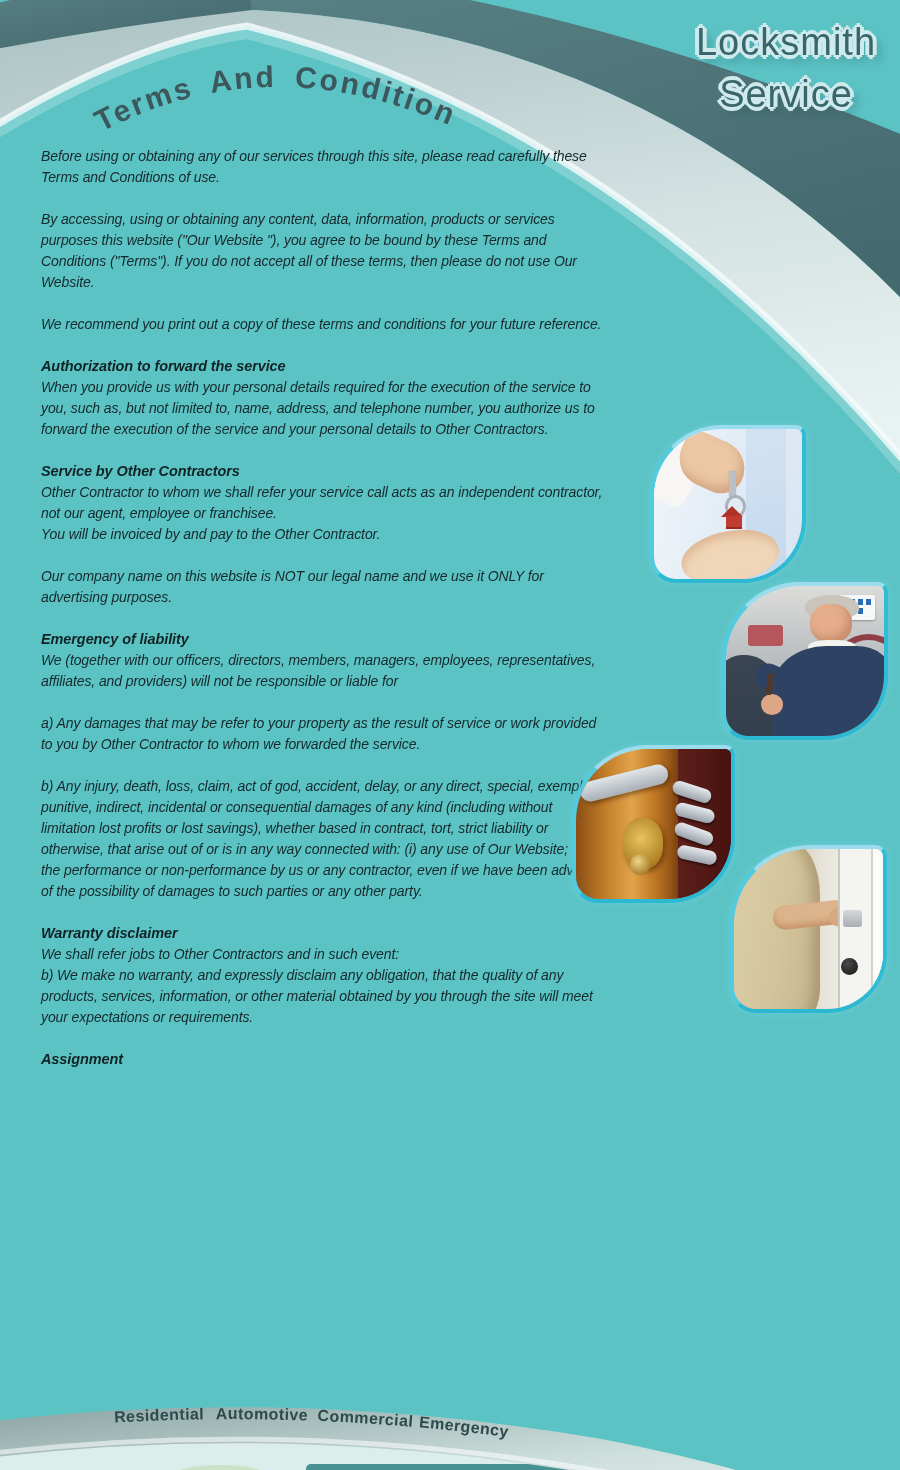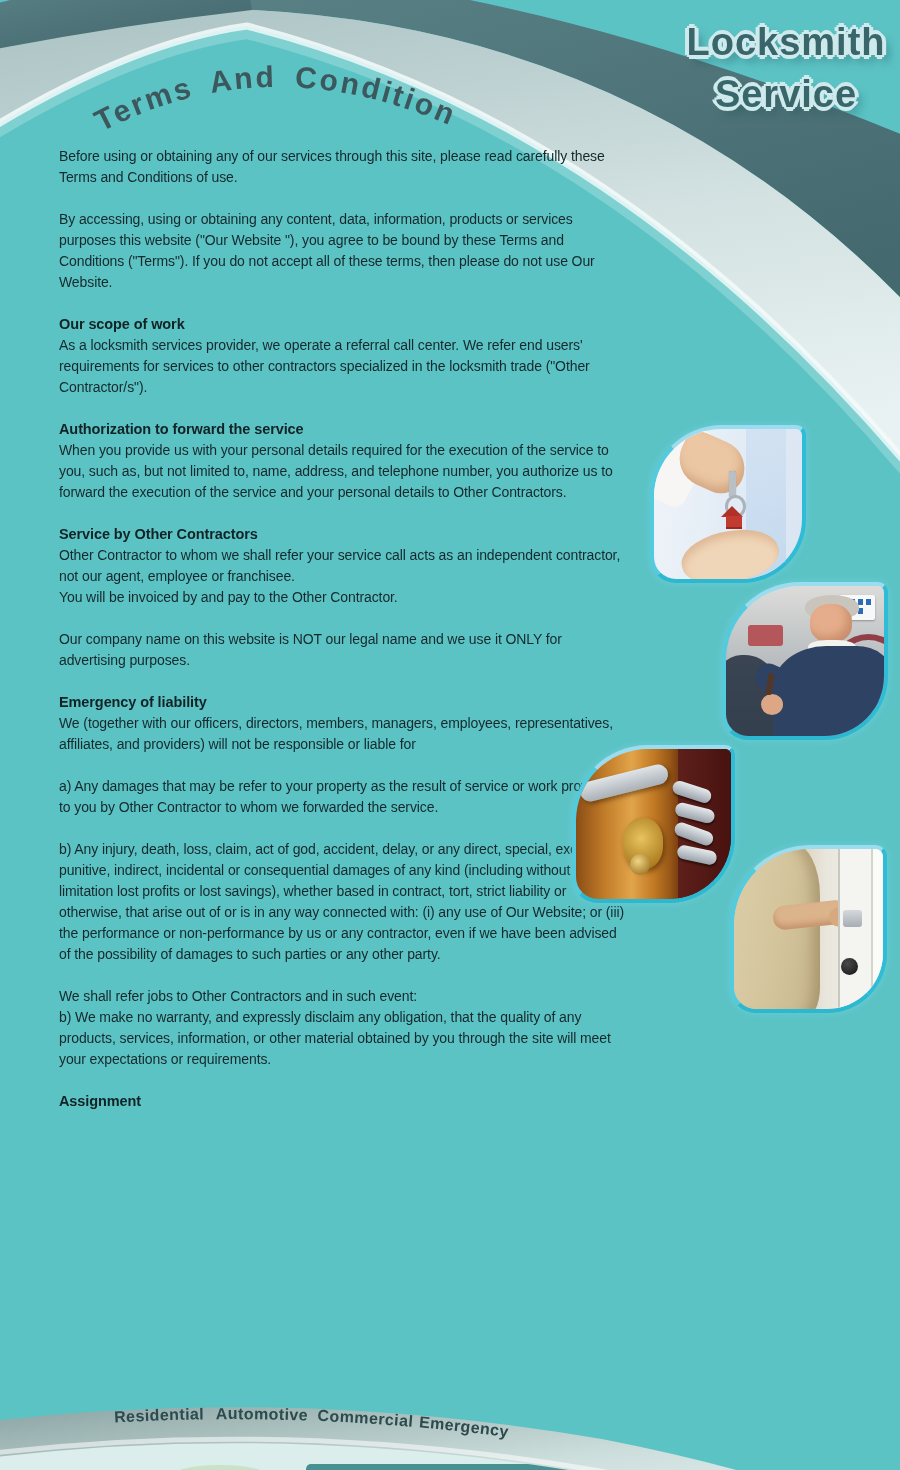--- a/index.html
+++ b/index.html
@@ -2,27 +2,27 @@
 <html><head>
 <meta charset="utf-8">
 <style>
   html,body{margin:0;padding:0;background:#3a3a3a;}
   .page{position:relative;width:900px;height:1470px;background:#5cc3c5;overflow:hidden;
         font-family:"Liberation Sans",sans-serif;margin:0 auto;}
   svg{display:block;}
   .top-swoosh{position:absolute;top:0;left:0;pointer-events:none;}
   
   .logo{position:absolute;top:16px;right:14px;width:200px;text-align:center;
-        font-weight:bold;font-size:38px;line-height:52px;color:#39666b;letter-spacing:1px;
+        font-weight:normal;font-size:38px;line-height:52px;color:#39666b;letter-spacing:1px;
         text-shadow:2px 2px 0 #cfeaec,-2px -2px 0 #cfeaec,2px -2px 0 #cfeaec,-2px 2px 0 #cfeaec,
                     4px 0 0 #cfeaec,-4px 0 0 #cfeaec,0 4px 0 #cfeaec,0 -4px 0 #cfeaec,
                     6px 7px 9px rgba(26,77,84,.5);}
   
-  .content{position:absolute;left:59px;top:146px;width:565px;color:#15292c;
-           font-size:14px;line-height:21px;letter-spacing:-0.1px;}
+  .content{position:absolute;left:41px;top:146px;width:565px;color:#15292c;
+           font-size:14px;line-height:21px;letter-spacing:-0.1px;font-style:italic;}
   .content p{margin:0 0 21px 0;}
   .sec{margin:0 0 21px 0;}
   .sec h3{margin:0;font-size:14.5px;line-height:21px;color:#112325;}
   .sec p{margin:0;}
   
   .photo{position:absolute;overflow:hidden;border:4px solid;
          border-color:#9bdcef #2fbcd6 #2db8d2 #53cbde;
          box-shadow:0 0 7px rgba(110,212,228,.65);}
   .ph1{left:650px;top:425px;width:148px;height:150px;border-radius:72px 10px 64px 26px;
        background:linear-gradient(100deg,#f0f4f8 0%,#e4edf6 45%,#d9e5f2 100%);}
@@ -115,25 +115,22 @@
   </svg>
 
   <div class="logo">
     <div>Locksmith</div>
     <div>Service</div>
   </div>
 
   <div class="content">
     <p>Before using or obtaining any of our services through this site, please read carefully these Terms and Conditions of use.</p>
     <p>By accessing, using or obtaining any content, data, information, products or services purposes this website ("Our Website "), you agree to be bound by these Terms and Conditions ("Terms"). If you do not accept all of these terms, then please do not use Our Website.</p>
-
-    <div class="sec">
-      <h3>Our scope of work</h3>
-      <p>As a locksmith services provider, we operate a referral call center. We refer end users' requirements for services to other contractors specialized in the locksmith trade ("Other Contractor/s").</p>
-    </div>
+    <p>We recommend you print out a copy of these terms and conditions for your future reference.</p>
+
 
     <div class="sec">
       <h3>Authorization to forward the service</h3>
       <p>When you provide us with your personal details required for the execution of the service to you, such as, but not limited to, name, address, and telephone number, you authorize us to forward the execution of the service and your personal details to Other Contractors.</p>
     </div>
 
     <div class="sec">
       <h3>Service by Other Contractors</h3>
       <p>Other Contractor to whom we shall refer your service call acts as an independent contractor, not our agent, employee or franchisee.</p>
       <p>You will be invoiced by and pay to the Other Contractor.</p>
@@ -143,20 +140,21 @@
 
     <div class="sec">
       <h3>Emergency of liability</h3>
       <p>We (together with our officers, directors, members, managers, employees, representatives, affiliates, and providers) will not be responsible or liable for</p>
     </div>
 
     <p>a) Any damages that may be refer to your property as the result of service or work provided to you by Other Contractor to whom we forwarded the service.</p>
     <p>b) Any injury, death, loss, claim, act of god, accident, delay, or any direct, special, exemplary, punitive, indirect, incidental or consequential damages of any kind (including without limitation lost profits or lost savings), whether based in contract, tort, strict liability or otherwise, that arise out of or is in any way connected with: (i) any use of Our Website; or (iii) the performance or non-performance by us or any contractor, even if we have been advised of the possibility of damages to such parties or any other party.</p>
 
     <div class="sec">
+      <h3>Warranty disclaimer</h3>
       <p>We shall refer jobs to Other Contractors and in such event:</p>
       <p>b) We make no warranty, and expressly disclaim any obligation, that the quality of any products, services, information, or other material obtained by you through the site will meet your expectations or requirements.</p>
     </div>
 
     <div class="sec">
       <h3>Assignment</h3>
     </div>
   </div>
 
   <div class="photo ph1">

